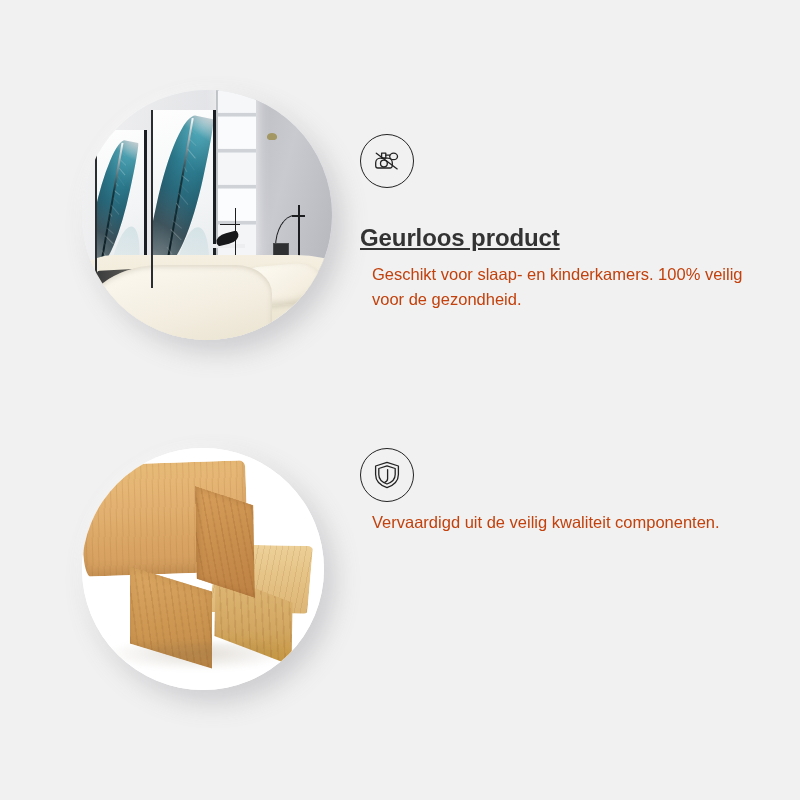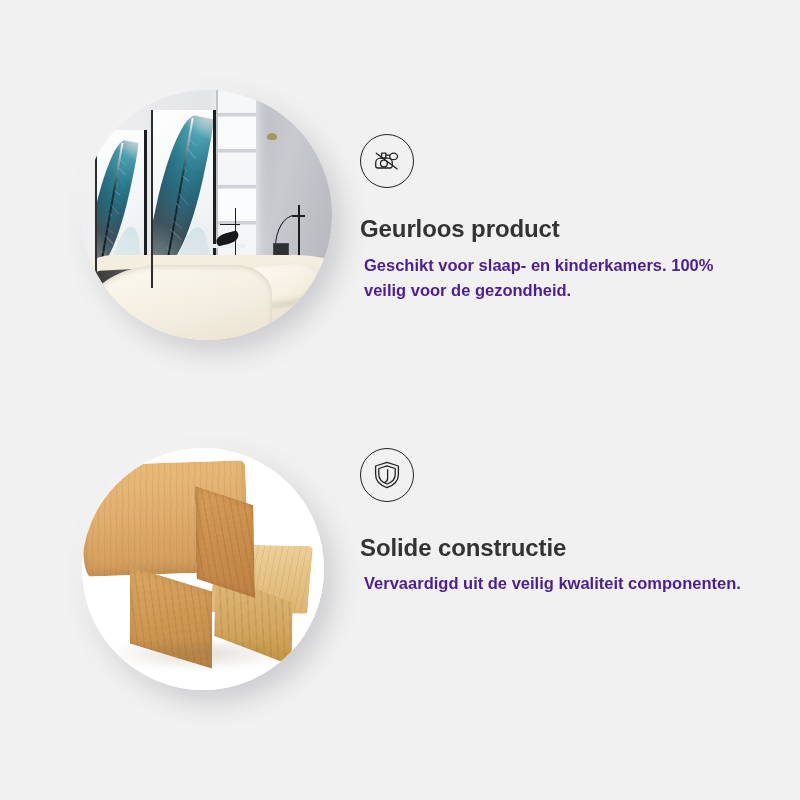--- a/index.html
+++ b/index.html
@@ -347,31 +347,30 @@
 
   .feature-title {
     margin: 0;
     padding: 0;
     font-size: 24px;
     font-weight: 700;
     line-height: 1.2;
     color: #333333;
     letter-spacing: -0.1px;
   }
-  #feature-0 .feature-title { margin-top: 27px; }
+  #feature-0 .feature-title { margin-top: 36px; text-decoration: underline; }
   #feature-1 .feature-title { margin-top: 32px; }
 
   .feature-desc {
-    margin: 4px;
+    margin: 12px;
     padding: 0;
     font-size: 16.5px;
     line-height: 25px;
-    color: #4c1d95;
+    color: #c2410c;
     width: 390px;
-    font-weight: bold;
   }
   #feature-0 .feature-desc { margin-top: 9px; }
   #feature-1 .feature-desc { margin-top: 8px; }
 </style>
 </head>
 <body>
 
 <div class="page">
 
   <section class="feature" id="feature-0">
@@ -490,18 +489,17 @@
           <g fill="none" stroke="#232323" stroke-width="1.3" stroke-linejoin="round" stroke-linecap="round">
 
             <path d="M17 4.4 L28.4 8.0 v8.4 c0 6.6 -5.2 11.0 -11.4 13.2 C10.8 27.4 5.6 23.0 5.6 16.4 V8.0 Z"></path>
 
             <path d="M17 7.9 L25.2 10.5 v6.0 c0 4.8 -3.7 7.9 -8.2 9.5 -4.5 -1.6 -8.2 -4.7 -8.2 -9.5 v-6.0 Z"></path>
 
             <path d="M17.6 11.6 v9.2 c0 1.9 -1.2 3.0 -2.9 3.6"></path>
           </g>
         </svg>
       </div>
-      <h2 class="feature-title">Solide constructie</h2>
       <p class="feature-desc">Vervaardigd uit de veilig kwaliteit componenten.</p>
     </div>
   </section>
 
 </div>
 
 </body></html>

